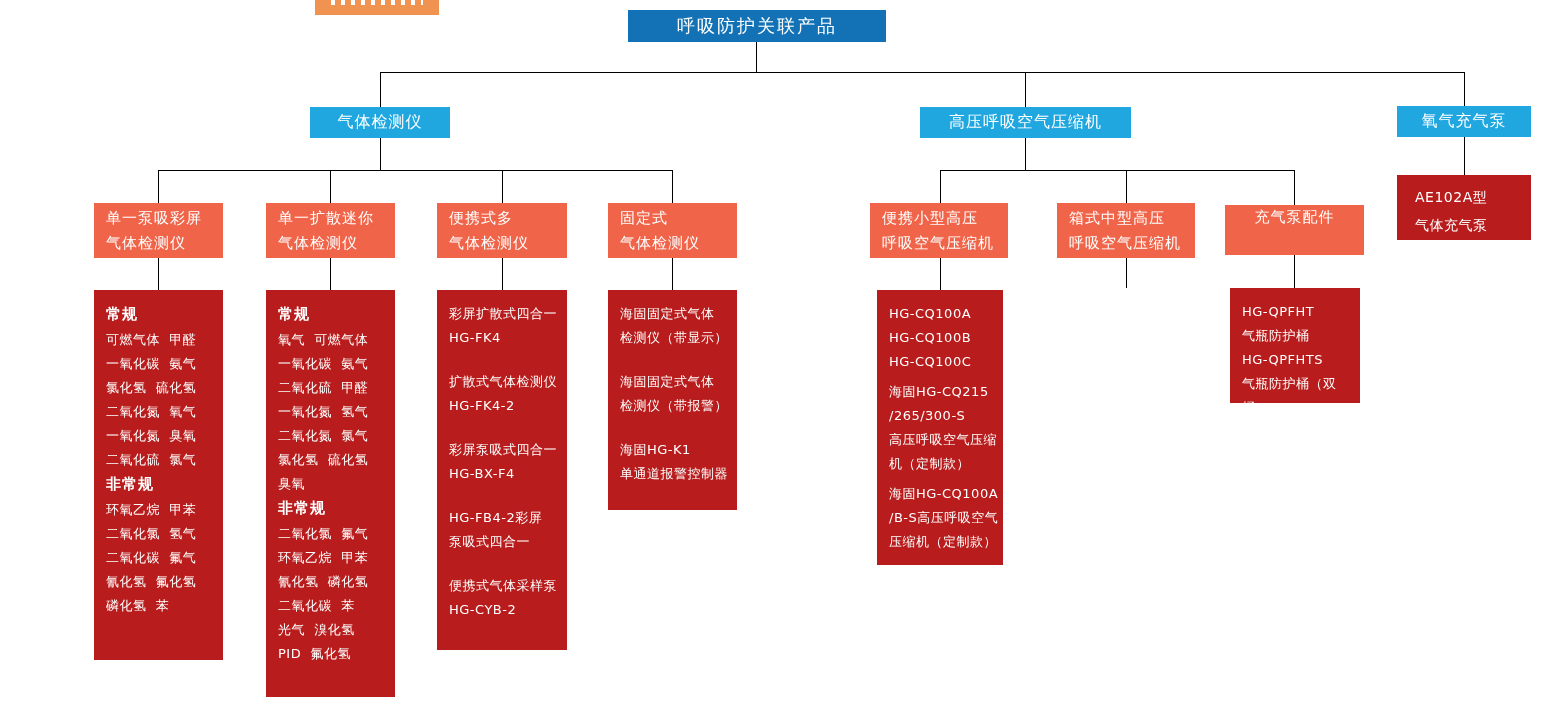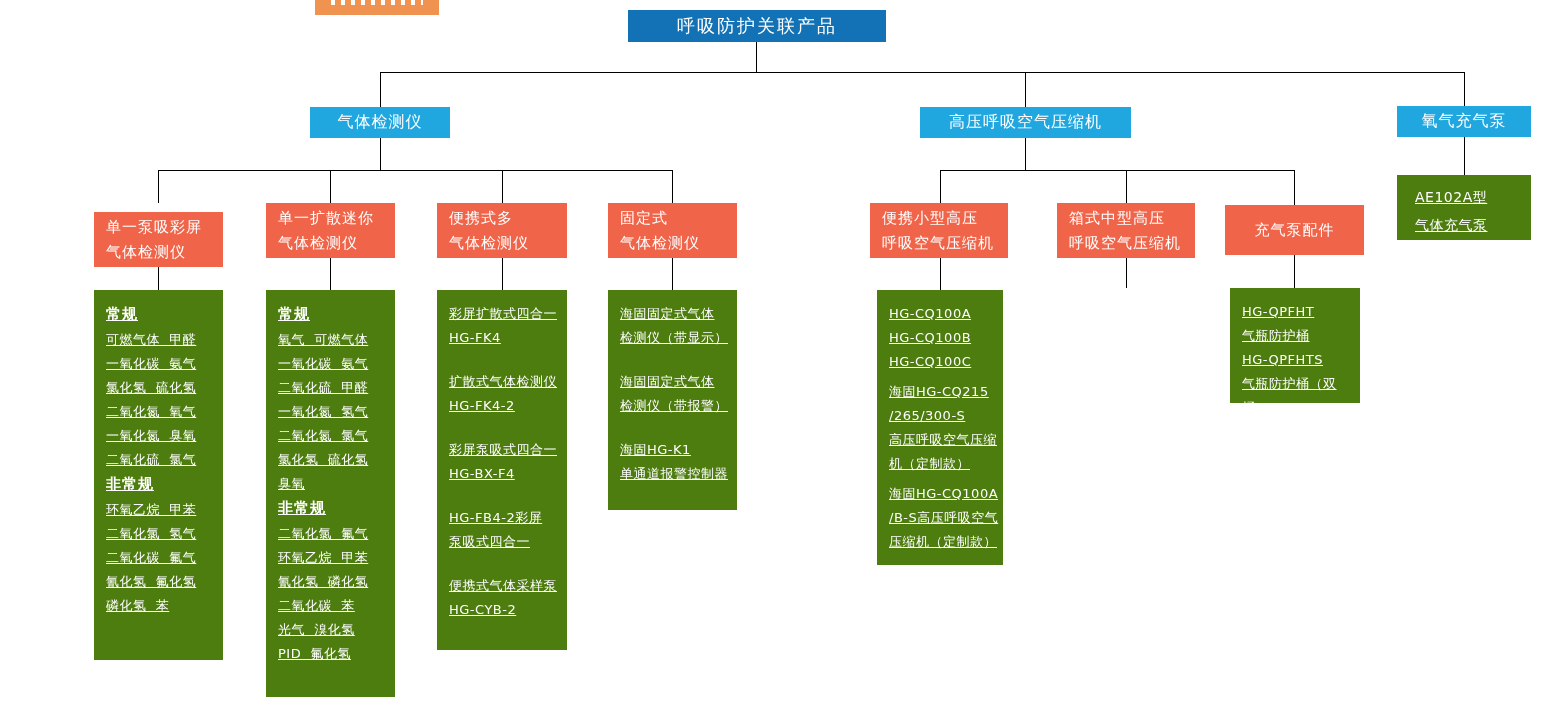--- a/index.html
+++ b/index.html
@@ -16,24 +16,24 @@
     display:flex; align-items:center; justify-content:center;
   }
   .branch {
     background:#20a7e0; font-size:16px; letter-spacing:1px;
     display:flex; align-items:center; justify-content:center;
   }
   .hdr {
     background:#f0654a; font-size:15px; line-height:25px;
     padding:3px 0 0 12px; letter-spacing:1px;
   }
-  .hdr.center { display:flex; align-items:flex-end; justify-content:center; padding:12px; }
+  .hdr.center { display:flex; align-items:flex-start; justify-content:center; padding:0; }
   .content {
-    background:#4d7c0f; font-size:13px; line-height:24px;
-    padding:12px 4px 0 12px; letter-spacing:0.5px;text-decoration:underline;
+    background:#b91c1c; font-size:13px; line-height:24px;
+    padding:12px 4px 0 12px; letter-spacing:0.5px;
   }
   .content.oxy { font-size:14px; line-height:28px; padding:8px 0 0 18px; }
 
   .ln { white-space:pre-wrap; }
   .sec + .sec { }
   .sec-title { font-size:15px; font-weight:bold; margin-bottom:2px; letter-spacing:1px; }
   .blk + .blk { margin-top:20px; }
   #c5 .blk + .blk { margin-top:6px; }
 
   .clip-box { position:absolute; background:#f09350; overflow:hidden; }
@@ -79,21 +79,21 @@
   <div class="clip-box" style="left:315px;top:0;width:124px;height:15px">
     <div class="clip-dashes"></div>
   </div>
 
   <div class="box root" style="left:628px;top:10px;width:258px;height:32px">呼吸防护关联产品</div>
 
   <div class="box branch" style="left:310px;top:107px;width:140px;height:31px">气体检测仪</div>
   <div class="box branch" style="left:920px;top:107px;width:211px;height:31px">高压呼吸空气压缩机</div>
   <div class="box branch" style="left:1397px;top:106px;width:134px;height:31px">氧气充气泵</div>
 
-  <div class="box hdr" style="left:94px;top:212px;width:129px;height:55px">
+  <div class="box hdr" style="left:94px;top:203px;width:129px;height:55px">
       <div class="ln">单一泵吸彩屏</div>
       <div class="ln">气体检测仪</div>
     </div>
   <div class="box hdr" style="left:266px;top:203px;width:129px;height:55px">
       <div class="ln">单一扩散迷你</div>
       <div class="ln">气体检测仪</div>
     </div>
   <div class="box hdr" style="left:437px;top:203px;width:130px;height:55px">
       <div class="ln">便携式多</div>
       <div class="ln">气体检测仪</div>

